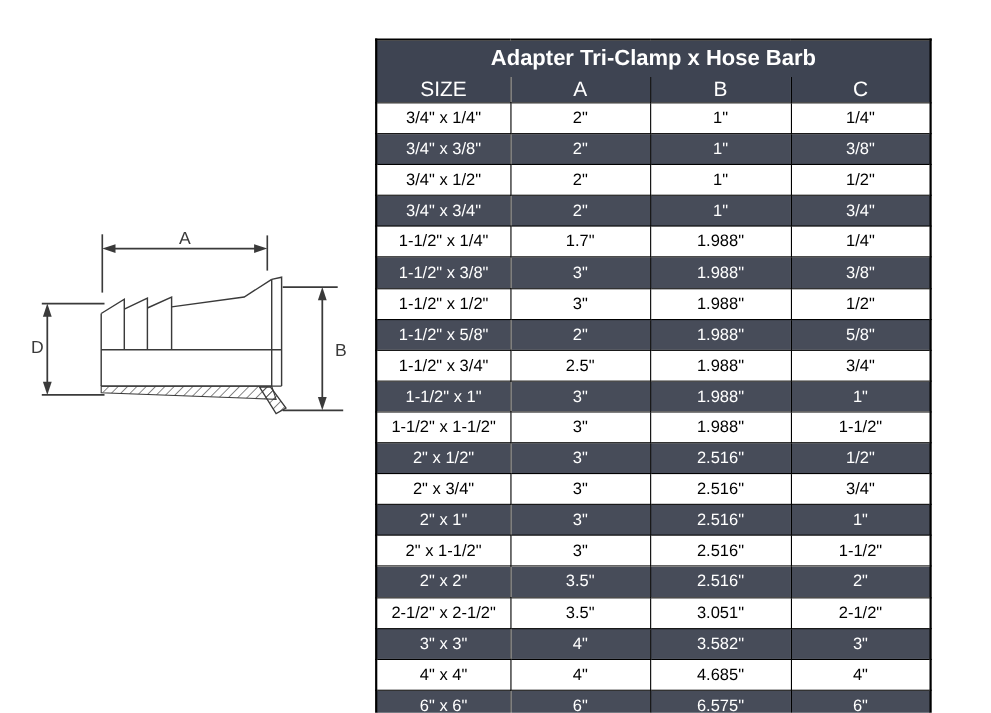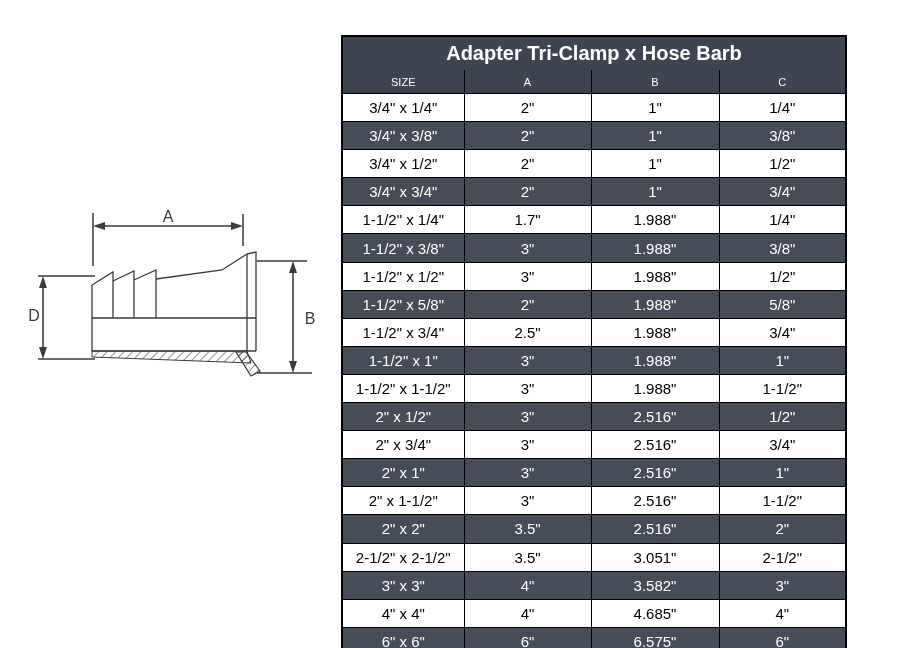--- a/index.html
+++ b/index.html
@@ -39,21 +39,21 @@
     color:var(--header-text,#ffffff);
     font-size:20px;
     font-weight:700;
     height:33px;
     border-bottom:none;
   }
   .spec-table tr.head-row th {
     background:var(--header-bg,#3e4452);
     color:var(--header-text,#ffffff);
     font-weight:400;
-    font-size:11px;
+    font-size:19px;
     height:23px;
     border-top:none;
   }
   .spec-table tbody td { height:24px; }
   .spec-table tbody tr.light td {
     background:var(--row-light-bg,#ffffff);
     color:var(--light-row-text,#000000);
   }
   .spec-table tbody tr.dark td {
     background:var(--row-dark-bg,#474c59);

